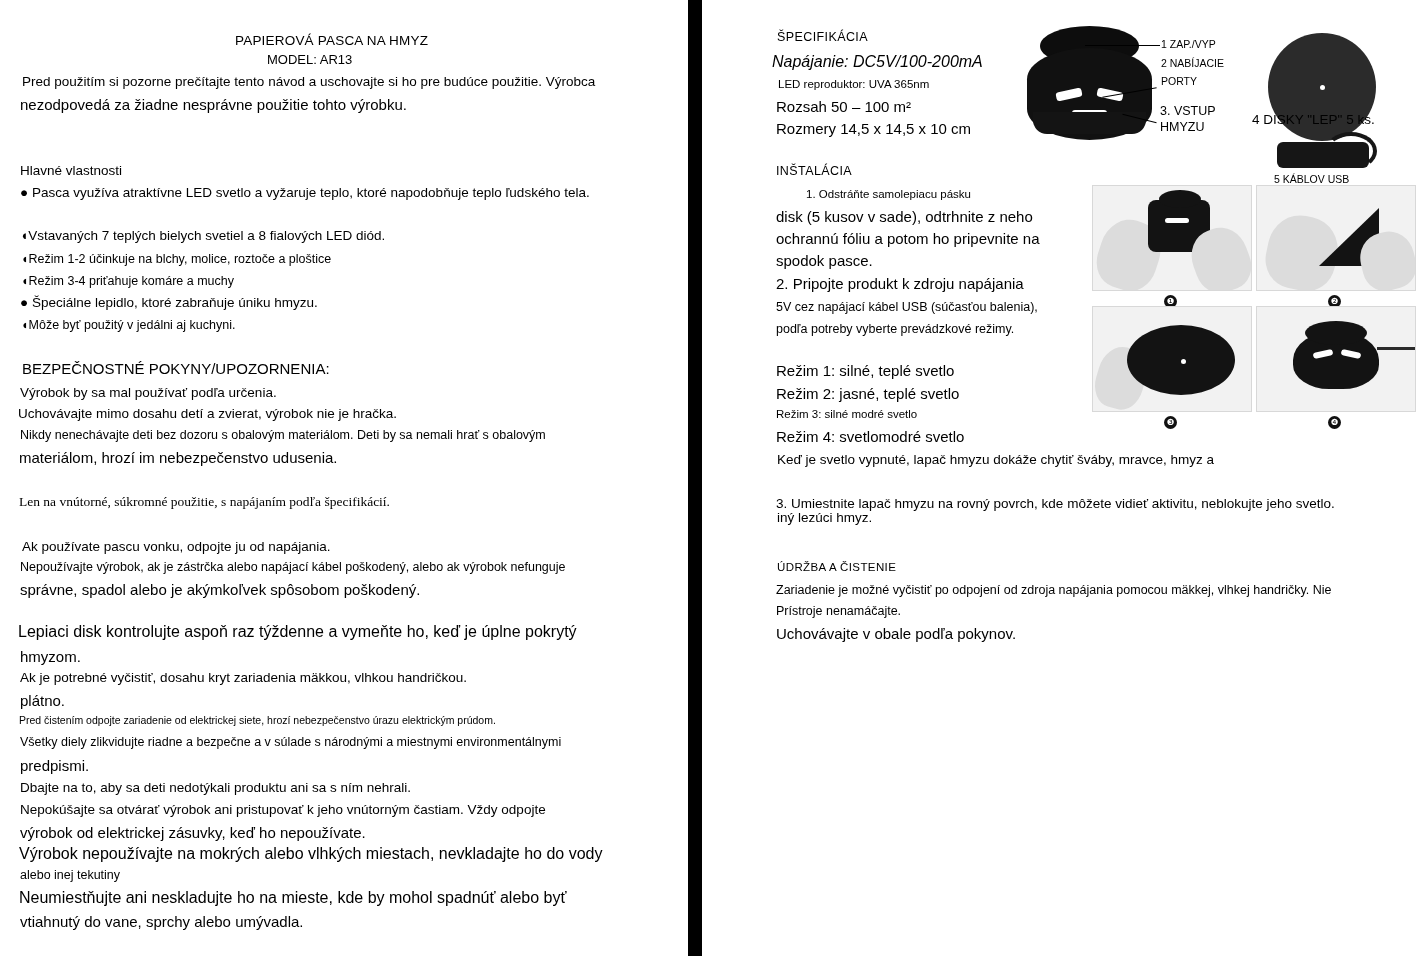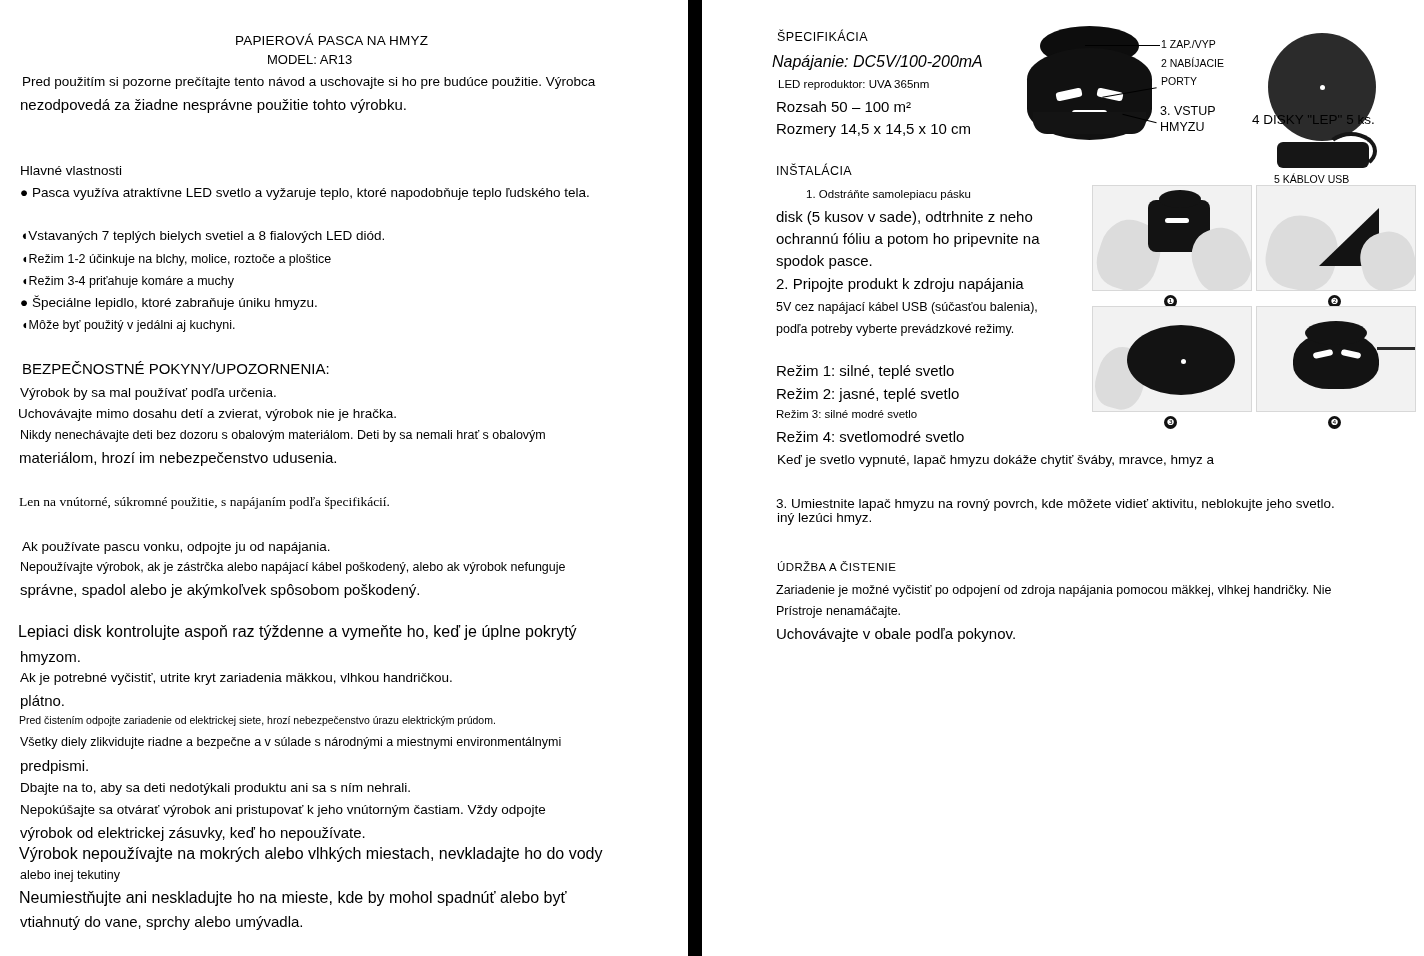--- a/index.html
+++ b/index.html
@@ -216,21 +216,21 @@
     <div class="t s14" style="left:19px; top:449px;">materiálom, hrozí im nebezpečenstvo udusenia.</div>
 
     <div class="t s13" style="left:19px; top:494px;font-family:Liberation Serif, serif;">Len na vnútorné, súkromné použitie, s napájaním podľa špecifikácií.</div>
 
     <div class="t s13" style="left:22px; top:539px;">Ak používate pascu vonku, odpojte ju od napájania.</div>
     <div class="t s12" style="left:20px; top:560px;">Nepoužívajte výrobok, ak je zástrčka alebo napájací kábel poškodený, alebo ak výrobok nefunguje</div>
     <div class="t s14" style="left:20px; top:581px;">správne, spadol alebo je akýmkoľvek spôsobom poškodený.</div>
 
     <div class="t s15" style="left:18px; top:623px;">Lepiaci disk kontrolujte aspoň raz týždenne a vymeňte ho, keď je úplne pokrytý</div>
     <div class="t s14" style="left:20px; top:648px;">hmyzom.</div>
-    <div class="t s13" style="left:20px; top:670px;">Ak je potrebné vyčistiť, utrite kryt zariadenia mäkkou, vlhkou handričkou.</div>
+    <div class="t s13" style="left:20px; top:670px;">Ak je potrebné vyčistiť, dosahu kryt zariadenia mäkkou, vlhkou handričkou.</div>
     <div class="t s14" style="left:20px; top:692px;">plátno.</div>
     <div class="t s10" style="left:19px; top:714px;">Pred čistením odpojte zariadenie od elektrickej siete, hrozí nebezpečenstvo úrazu elektrickým prúdom.</div>
     <div class="t s12" style="left:20px; top:735px;">Všetky diely zlikvidujte riadne a bezpečne a v súlade s národnými a miestnymi environmentálnymi</div>
     <div class="t s14" style="left:20px; top:757px;">predpismi.</div>
     <div class="t s13" style="left:20px; top:802px;">Nepokúšajte sa otvárať výrobok ani pristupovať k jeho vnútorným častiam. Vždy odpojte</div>
     <div class="t s13" style="left:20px; top:780px;">Dbajte na to, aby sa deti nedotýkali produktu ani sa s ním nehrali.</div>
     <div class="t s14" style="left:20px; top:824px;">výrobok od elektrickej zásuvky, keď ho nepoužívate.</div>
     <div class="t s15" style="left:19px; top:845px;">Výrobok nepoužívajte na mokrých alebo vlhkých miestach, nevkladajte ho do vody</div>
     <div class="t s12" style="left:20px; top:868px;">alebo inej tekutiny</div>
     <div class="t s15" style="left:19px; top:889px;">Neumiestňujte ani neskladujte ho na mieste, kde by mohol spadnúť alebo byť</div>

